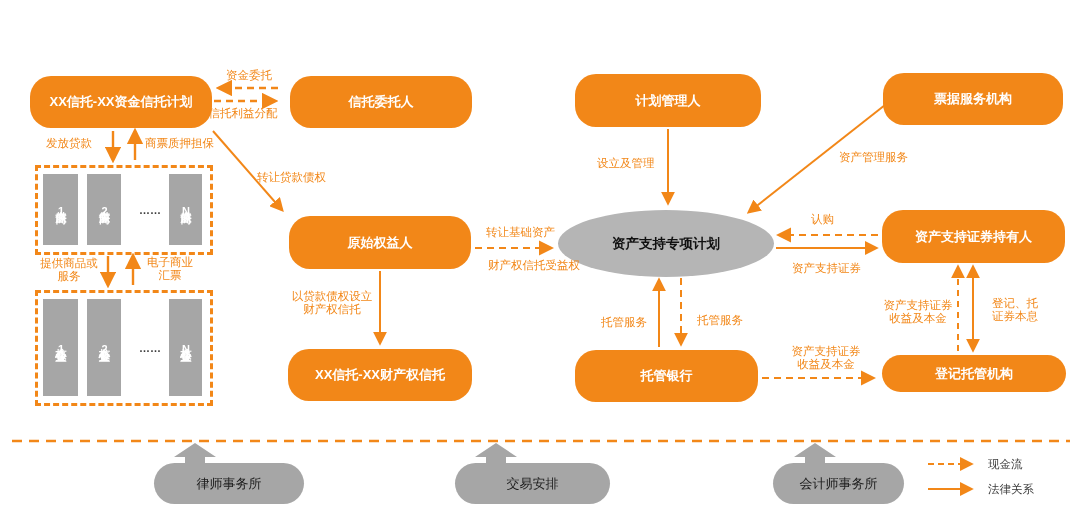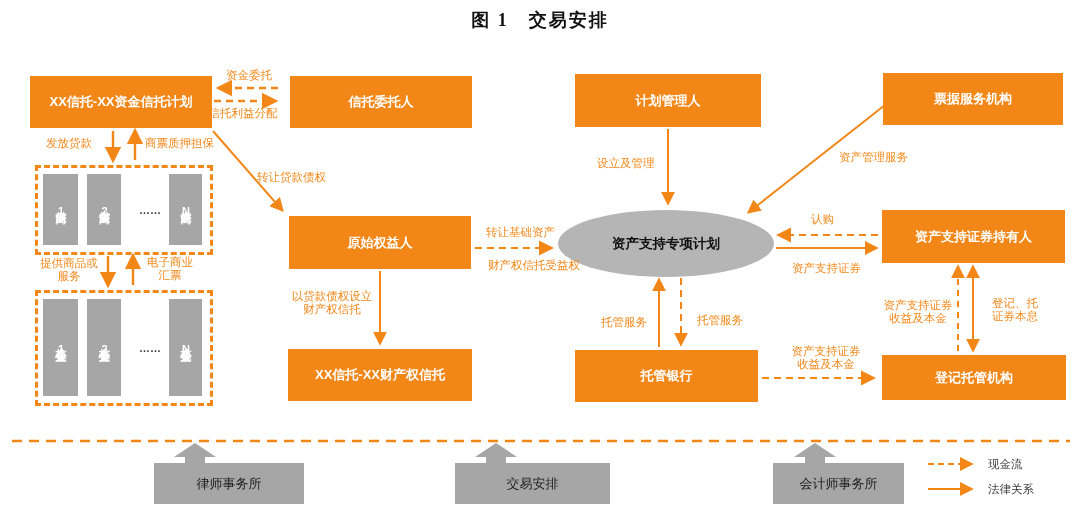--- a/index.html
+++ b/index.html
@@ -3,39 +3,38 @@
 <meta charset="utf-8">
 <style>
   html,body{margin:0;padding:0;background:#ffffff;}
   .stage{position:relative;width:1080px;height:513px;background:#fff;overflow:hidden;
          font-family:"Liberation Sans","DejaVu Sans",sans-serif;}
   .title{position:absolute;left:0;top:8px;width:100%;text-align:center;
          font-family:"Liberation Serif","DejaVu Serif",serif;
          font-weight:bold;font-size:18px;color:#111;letter-spacing:2px;}
   svg.layer{position:absolute;left:0;top:0;z-index:1;}
   .node{position:absolute;z-index:2;display:flex;align-items:center;justify-content:center;
-        text-align:center;}
+        text-align:center;border-radius:21px;}
   .orange{background:#F28718;color:#fff;font-weight:bold;font-size:13px;}
   .grayb{background:#A6A6A6;color:#1c1c1c;font-size:13px;margin-left:33px;}
   .ellipse{background:#B5B5B5;border-radius:50%;color:#111;font-weight:bold;font-size:13.5px;}
   .dashedbox{position:absolute;z-index:2;border:3px dashed #F28718;background:transparent;}
   .vcell{position:absolute;background:#A6A6A6;color:#fff;font-weight:bold;font-size:11px;
          display:flex;align-items:center;justify-content:center;
          writing-mode:vertical-rl;text-orientation:upright;letter-spacing:1px;}
   .dots{position:absolute;color:#3c3c3c;font-weight:bold;font-size:11px;text-align:center;}
   .lbl{position:absolute;z-index:3;color:#F28718;font-size:11.5px;line-height:13px;
        white-space:pre-line;}
   .c{text-align:center;}
 </style>
 </head>
 <body>
 
 <div class="stage">
 
-  <div class="title">图 1　交易安排</div>
 
   <svg class="layer" width="1080" height="513" viewBox="0 0 1080 513">
     <defs>
       <marker id="ah" viewBox="0 0 10 10" refX="8" refY="5" markerWidth="7" markerHeight="7" orient="auto-start-reverse">
         <path d="M0,0 L10,5 L0,10 z" fill="#F28718"></path>
       </marker>
     </defs>
 
     <line x1="278" y1="88" x2="219" y2="88" stroke="#F28718" stroke-width="2.4" stroke-dasharray="7 5" marker-end="url(#ah)"></line>
     <line x1="214" y1="101" x2="275" y2="101" stroke="#F28718" stroke-width="2.4" stroke-dasharray="7 5" marker-end="url(#ah)"></line>
@@ -69,21 +68,21 @@
   </svg>
 
   <div class="node orange" style="left:30px;top:76px;width:182px;height:52px;">XX信托-XX资金信托计划</div>
   <div class="node orange" style="left:290px;top:76px;width:182px;height:52px;">信托委托人</div>
   <div class="node orange" style="left:575px;top:74px;width:186px;height:53px;">计划管理人</div>
   <div class="node orange" style="left:883px;top:73px;width:180px;height:52px;">票据服务机构</div>
   <div class="node orange" style="left:289px;top:216px;width:182px;height:53px;">原始权益人</div>
   <div class="node orange" style="left:882px;top:210px;width:183px;height:53px;">资产支持证券持有人</div>
   <div class="node orange" style="left:288px;top:349px;width:184px;height:52px;">XX信托-XX财产权信托</div>
   <div class="node orange" style="left:575px;top:350px;width:183px;height:52px;">托管银行</div>
-  <div class="node orange" style="left:882px;top:355px;width:184px;height:45px;">登记托管机构</div>
+  <div class="node orange" style="left:882px;top:355px;width:184px;height:37px;">登记托管机构</div>
 
   <div class="node ellipse" style="left:558px;top:210px;width:216px;height:67px;">资产支持专项计划</div>
 
   <div class="dashedbox" style="left:35px;top:165px;width:172px;height:84px;">
     <div class="vcell" style="left:5px;top:6px;width:35px;height:71px;">供应商1</div>
     <div class="vcell" style="left:49px;top:6px;width:34px;height:71px;">供应商2</div>
     <div class="dots" style="left:90px;top:36px;width:44px;">……</div>
     <div class="vcell" style="left:131px;top:6px;width:33px;height:71px;">供应商N</div>
   </div>
 

